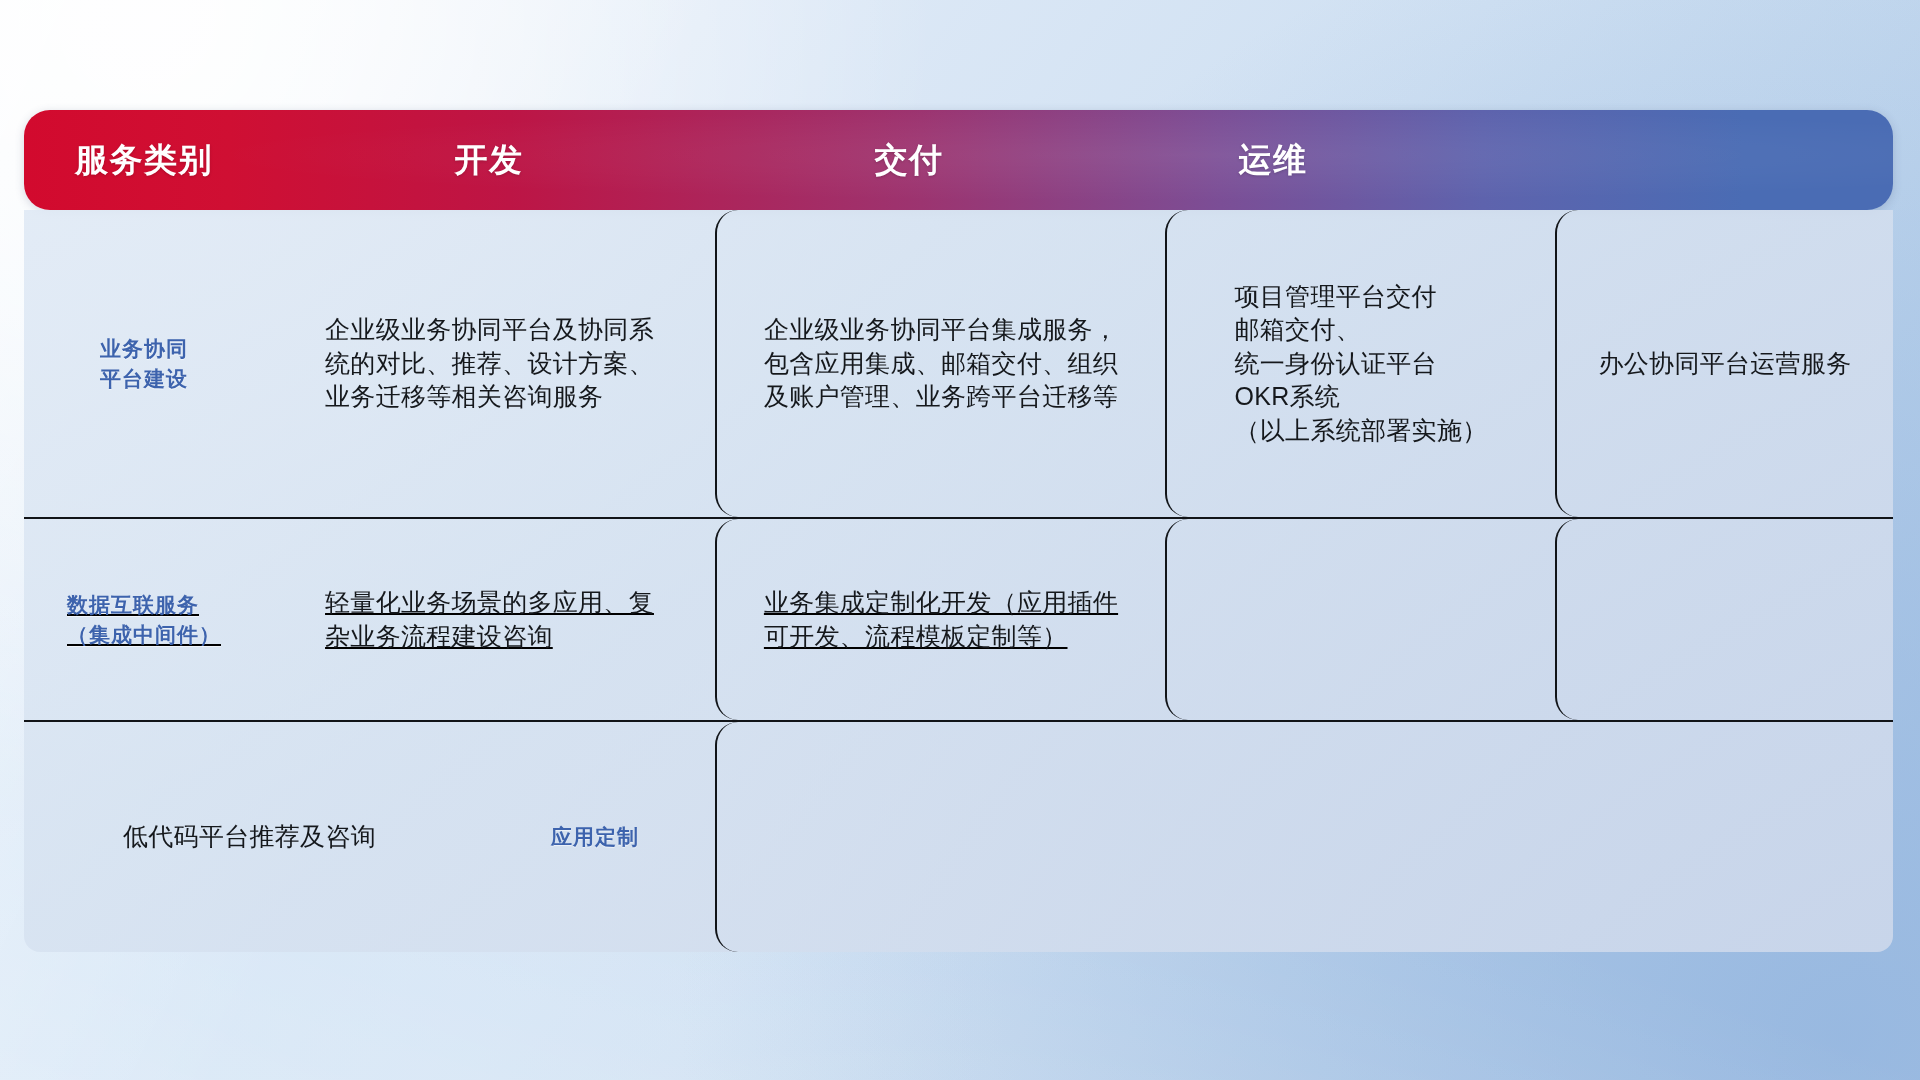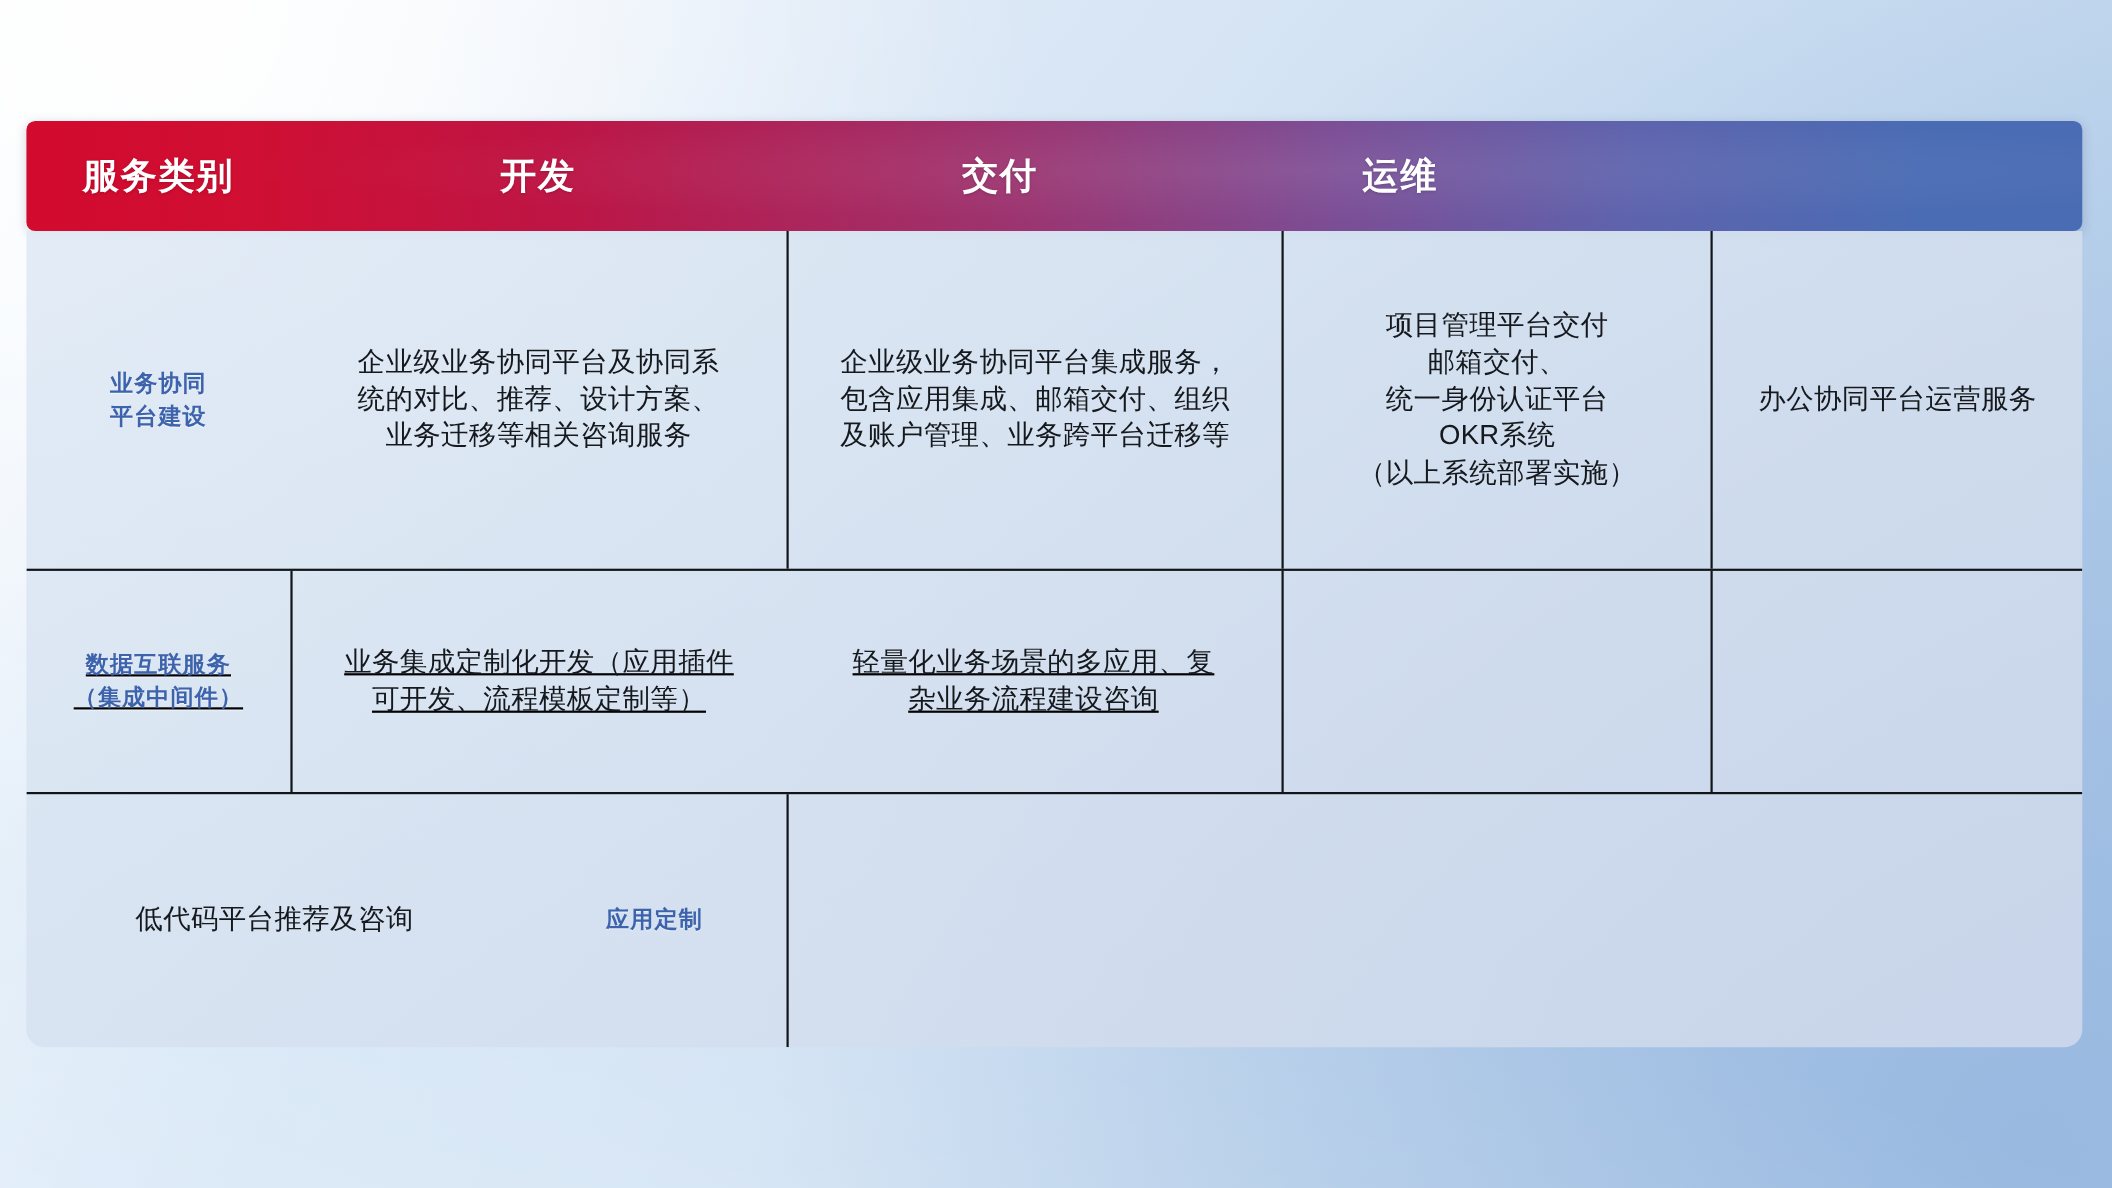--- a/index.html
+++ b/index.html
@@ -40,21 +40,21 @@
     position: absolute;
     left: 24px;
     top: 110px;
     width: 1869px;
   }
 
   
   .thead {
     display: flex;
     height: 100px;
-    border-radius: 8px;
+    border-radius: 26px;
     background: linear-gradient(90deg,
         #d20a2e 0%,
         #cf0f33 11%,
         #bd1545 26%,
         #9c3470 48%,
         #7b4e96 64%,
         #5e63ad 78%,
         #4a6cb4 92%,
         #4a6cb4 100%);
     box-shadow: 0 2px 10px rgba(60,70,110,0.20);
@@ -99,25 +99,25 @@
     position: relative;
   }
   .trow + .trow { border-top: 2.5px solid #111418; }
 
   .td {
     display: flex;
     align-items: center;
     justify-content: center;
     padding: 10px 14px;
     box-sizing: border-box;
-    text-align: center;
     font-size: 25px;
     line-height: 1.34;
     color: #15181c;
     letter-spacing: 0.3px;
+    border-radius: 23px;
   }
   .td.divided { border-left: 2.5px solid #111418; }
 
   
   .cat {
     color: #3d63ad;
     font-weight: 700;
     font-size: 21px;
     line-height: 1.42;
     letter-spacing: 1px;
@@ -167,24 +167,24 @@
 邮箱交付、
 统一身份认证平台
 OKR系统
 （以上系统部署实施）</div>
       <div class="td c5 divided pre">办公协同平台运营服务</div>
     </div>
 
     <div class="trow r2">
       <div class="td c1 cat pre">数据互联服务
 （集成中间件）</div>
+      <div class="td c2 pre">轻量化业务场景的多应用、复
+杂业务流程建设咨询</div>
       <div class="td c3 divided pre">业务集成定制化开发（应用插件
 可开发、流程模板定制等）</div>
-      <div class="td c2 pre">轻量化业务场景的多应用、复
-杂业务流程建设咨询</div>
       <div class="td c4 divided pre"></div>
       <div class="td c5 divided pre"></div>
     </div>
 
     <div class="trow r3">
       <div class="td c2 pre">低代码平台推荐及咨询</div>
       <div class="td c1 cat pre">应用定制</div>
       <div class="td c5 divided pre"></div>
     </div>
 

